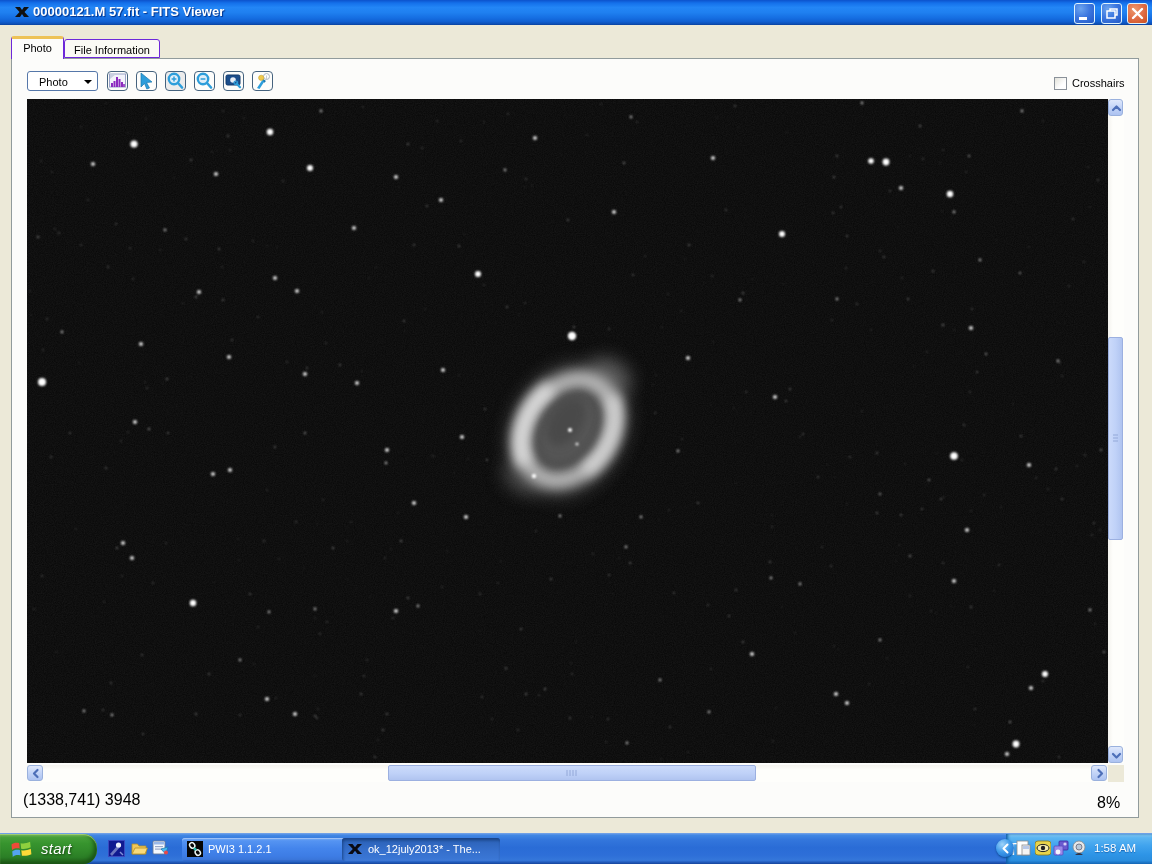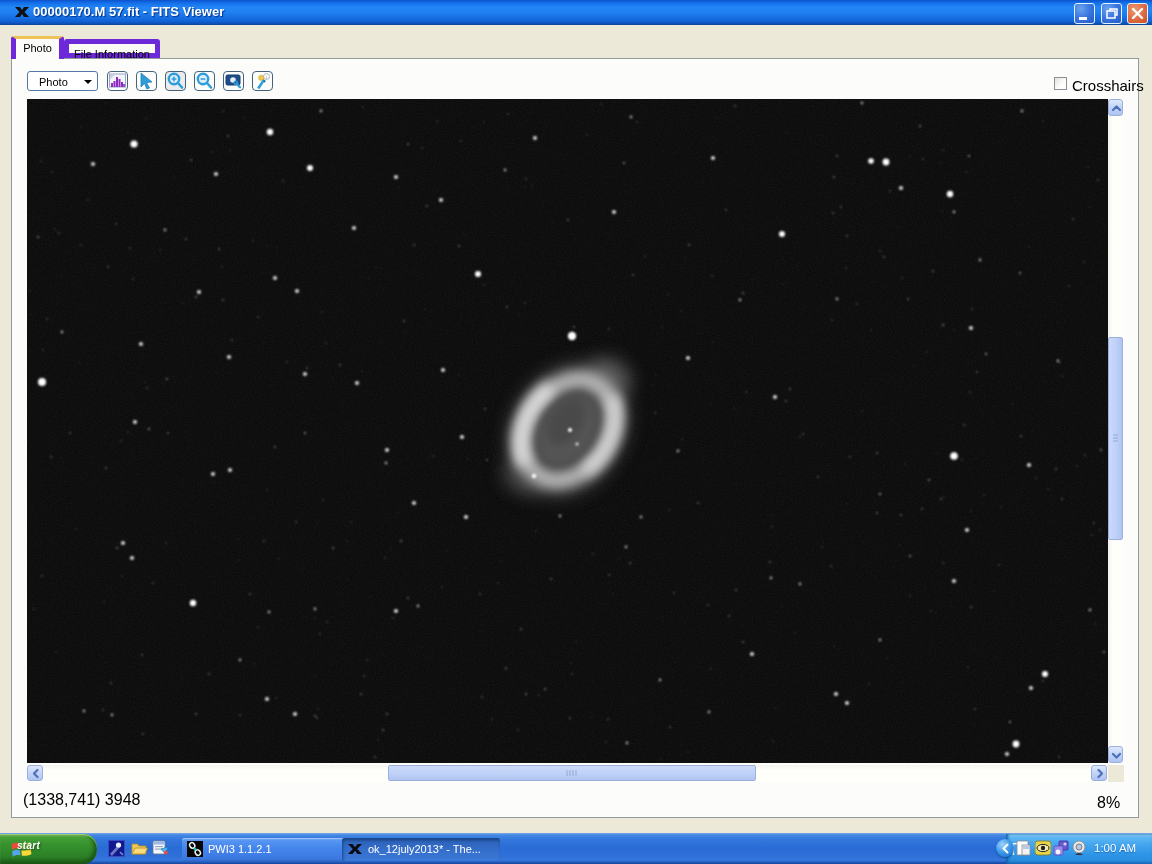--- a/index.html
+++ b/index.html
@@ -6,71 +6,71 @@
 .titlebar{position:absolute;left:0;top:0;width:1152px;height:25px;
  background:linear-gradient(180deg,#0c52cc 0%,#1470ea 12%,#2386f6 30%,#1f80f0 50%,#156ee2 72%,#1060d2 86%,#0c50b8 95%,#0a409c 100%);}
 .titleicon{position:absolute;left:14px;top:4px;width:16px;height:16px}
 .titletext{position:absolute;left:33px;top:4px;color:#fff;font-weight:bold;font-size:13px;letter-spacing:0px;text-shadow:1px 1px 1px #00318a}
 .winbtns{position:absolute;right:4px;top:3px}
 .wbtn{display:inline-block;width:21px;height:21px;border-radius:3px;border:1px solid #dff4fe;margin-left:1px;position:relative;vertical-align:top}
 .wbtn.min,.wbtn.max{background:radial-gradient(circle at 30% 25%,#6ba4ef 0%,#3d78e0 45%,#2258c6 100%)}
 .wbtn.close{background:radial-gradient(circle at 35% 30%,#eb9a6e 0%,#e2714a 45%,#c94e1f 100%)}
 .wbtn svg{position:absolute;left:0;top:0}
 
-.tab{position:absolute;background:#fcfcfa;border:5px solid #6d28d9;font-size:11px;color:#000}
+.tab{position:absolute;background:#fcfcfa;border:1px solid #6d28d9;font-size:11px;color:#000}
 .tab.sel{left:11px;top:36px;width:53px;height:23px;border-bottom:none;border-radius:3px 3px 0 0;z-index:3;
  border-top:3px solid #edc257}
 .tab.unsel{left:64px;top:39px;width:96px;height:19px;border-radius:3px 3px 0 0;background:#fafaf4;z-index:1}
 .tab .lbl{position:absolute;left:0;right:0;text-align:center;top:4px}
 .tab.sel .lbl{top:3px}
 
 .panel{position:absolute;left:11px;top:58px;width:1128px;height:760px;background:#fcfcfa;border:1px solid #919b9c;z-index:2}
 
 .combo{position:absolute;left:15px;top:12px;width:71px;height:20px;background:#fff;border:1px solid #5577a9;border-radius:3px;font-size:11px}
 .combo .t{position:absolute;left:11px;top:4px}
 .combo .arr{position:absolute;right:5px;top:8px;width:0;height:0;border-left:4px solid transparent;border-right:4px solid transparent;border-top:4px solid #000}
 .tbtn{position:absolute;top:12px;width:21px;height:20px;background:#fdfdfb;border:1px solid #46637e;border-radius:4px}
 .tbtn svg{position:absolute;left:0;top:0}
 .chk{position:absolute;left:1042px;top:18px;width:13px;height:13px;border:1px solid #8a9199;background:linear-gradient(135deg,#e2e2da 0%,#fff 65%)}
-.chklbl{position:absolute;left:1060px;top:18px;font-size:15px;color:#000}
+.chklbl{position:absolute;left:1060px;top:18px;font-size:11px;color:#000}
 
 .imgarea{position:absolute;left:15px;top:40px;width:1081px;height:664px;background:#060606}
 
 .vsb{position:absolute;left:1096px;top:40px;width:16px;height:664px;background:linear-gradient(90deg,#f4f3ee 0%,#fefefb 30%,#fefefb 100%)}
 .hsb{position:absolute;left:15px;top:706px;width:1081px;height:17px;background:linear-gradient(180deg,#f4f3ee 0%,#fefefb 30%,#fefefb 100%)}
 .sbtn{position:absolute;background:linear-gradient(180deg,#dfe8fb 0%,#c3d4f7 50%,#adc3f1 100%);border:1px solid #9ab1dd;border-radius:3px}
 .sthumb{position:absolute;background:linear-gradient(90deg,#cbdafa 0%,#c0d2f8 50%,#b0c4f0 100%);border:1px solid #9cb0e0;border-radius:2px}
 .sthumbh{position:absolute;background:linear-gradient(180deg,#cbdafa 0%,#c0d2f8 50%,#b0c4f0 100%);border:1px solid #9cb0e0;border-radius:2px}
 .status{position:absolute;font-size:16px;color:#000}
 
 .taskbar{position:absolute;left:0;top:833px;width:1152px;height:31px;
  background:linear-gradient(180deg,#7ca7e8 0%,#4187e4 7%,#3376dc 22%,#2a6cd6 48%,#2e6fd8 72%,#3577da 88%,#2058b8 95%,#16459a 100%)}
 .startbtn{position:absolute;left:0;top:1px;width:97px;height:30px;border-radius:0 14px 14px 0;
  background:linear-gradient(180deg,#79b95c 0%,#459f39 12%,#37942e 32%,#318a2a 55%,#2b7e26 78%,#25691d 93%,#1d5716 100%);
  box-shadow:inset 0 1px 1px #a2d077, inset -3px -2px 4px #1a5415}
-.startbtn .txt{position:absolute;left:17px;top:6px;color:#fff;font-size:10px;font-weight:bold;font-style:italic;letter-spacing:0.3px;text-shadow:1px 1px 2px #1a4a14}
+.startbtn .txt{position:absolute;left:41px;top:6px;color:#fff;font-size:15px;font-weight:normal;font-style:italic;letter-spacing:0.3px;text-shadow:1px 1px 2px #1a4a14}
 .qlicon{position:absolute;top:7px;width:17px;height:17px}
 .taskbtn{position:absolute;top:5px;height:23px;border-radius:3px;font-size:11px;color:#fff;overflow:hidden}
 .taskbtn.normal{background:linear-gradient(180deg,#7fb0f4 0%,#5594f2 12%,#4485ec 45%,#3d7ce4 80%,#3a76da 94%,#2f64c4 100%);box-shadow:inset 0 1px 0 #9cc0f6}
 .taskbtn.pressed{background:linear-gradient(180deg,#26569e 0%,#2e65bc 18%,#356fcc 55%,#3a76d4 88%,#3e7ad8 100%);box-shadow:inset 1px 2px 3px #1a4488}
 .taskbtn .ic{position:absolute;left:5px;top:3px;width:16px;height:16px}
 .taskbtn .tx{position:absolute;left:26px;top:5px;white-space:nowrap}
 .tray{position:absolute;right:0;top:1px;left:1006px;height:30px;
  background:linear-gradient(180deg,#94d2f8 0%,#5cb6f2 12%,#41a4ee 38%,#2d94e6 70%,#2a8ede 88%,#1a6dc0 100%);
  box-shadow:inset 2px 0 3px #1060a8}
 .trayIT{position:absolute;left:1004px;top:8px;color:#fff;font-size:16px}
 .clock{position:absolute;left:1094px;top:9px;color:#fff;font-size:11.5px;text-shadow:0 1px 1px #1565b5}
 .trayicon{position:absolute;top:7px;width:16px;height:16px}
 </style></head>
 <body>
 <div class="titlebar">
  <svg class="titleicon" viewBox="0 0 16 16">
       <path d="M1 3 L6 3 L8 6 L10 3 L15 3 L10.5 8 L15 13 L10 13 L8 10 L6 13 L1 13 L5.5 8 Z" fill="#111"></path>
     </svg>
- <div class="titletext">00000170.M 57.fit - FITS Viewer</div>
+ <div class="titletext">00000121.M 57.fit - FITS Viewer</div>
  <div class="winbtns">
   <div class="wbtn min"><svg width="21" height="21">
           <rect x="4" y="13" width="8" height="3" fill="#fff"></rect>
         </svg></div>
   <div class="wbtn max"><svg width="21" height="21">
           <rect x="5" y="7" width="8" height="7" fill="none" stroke="#fff" stroke-width="1.5"></rect>
           <path d="M8 7 V5 H15 V11 H13" fill="none" stroke="#fff" stroke-width="1.5"></path>
         </svg></div>
   <div class="wbtn close"><svg width="21" height="21">
           <path d="M5 5 L14 14 M14 5 L5 14" stroke="#fff" stroke-width="2.4" stroke-linecap="round"></path>
@@ -729,14 +729,14 @@
         <rect x="6" y="1" width="9" height="9" rx="1" fill="#6a5acf" stroke="#3a2a9f" stroke-width="0.8"></rect>
         <rect x="1" y="6" width="9" height="9" rx="1" fill="#9a8ae8" stroke="#5a4abf" stroke-width="0.8"></rect>
         <circle cx="5" cy="12" r="2.4" fill="#fff" opacity="0.9"></circle>
         <circle cx="12" cy="4" r="1.6" fill="#d8d0f8"></circle>
       </svg></div>
 <div class="trayicon" style="left:1071px"><svg width="16" height="16">
         <circle cx="8" cy="7" r="6" fill="#e8e8e8" stroke="#888" stroke-width="0.8"></circle>
         <circle cx="8" cy="7" r="3" fill="#b8c8d8" stroke="#667" stroke-width="0.8"></circle>
         <path d="M4 15 Q8 11 12 15 Z" fill="#334"></path>
       </svg></div>
- <div class="clock">1:00 AM</div>
+ <div class="clock">1:58 AM</div>
 </div>
 
 </body></html>

